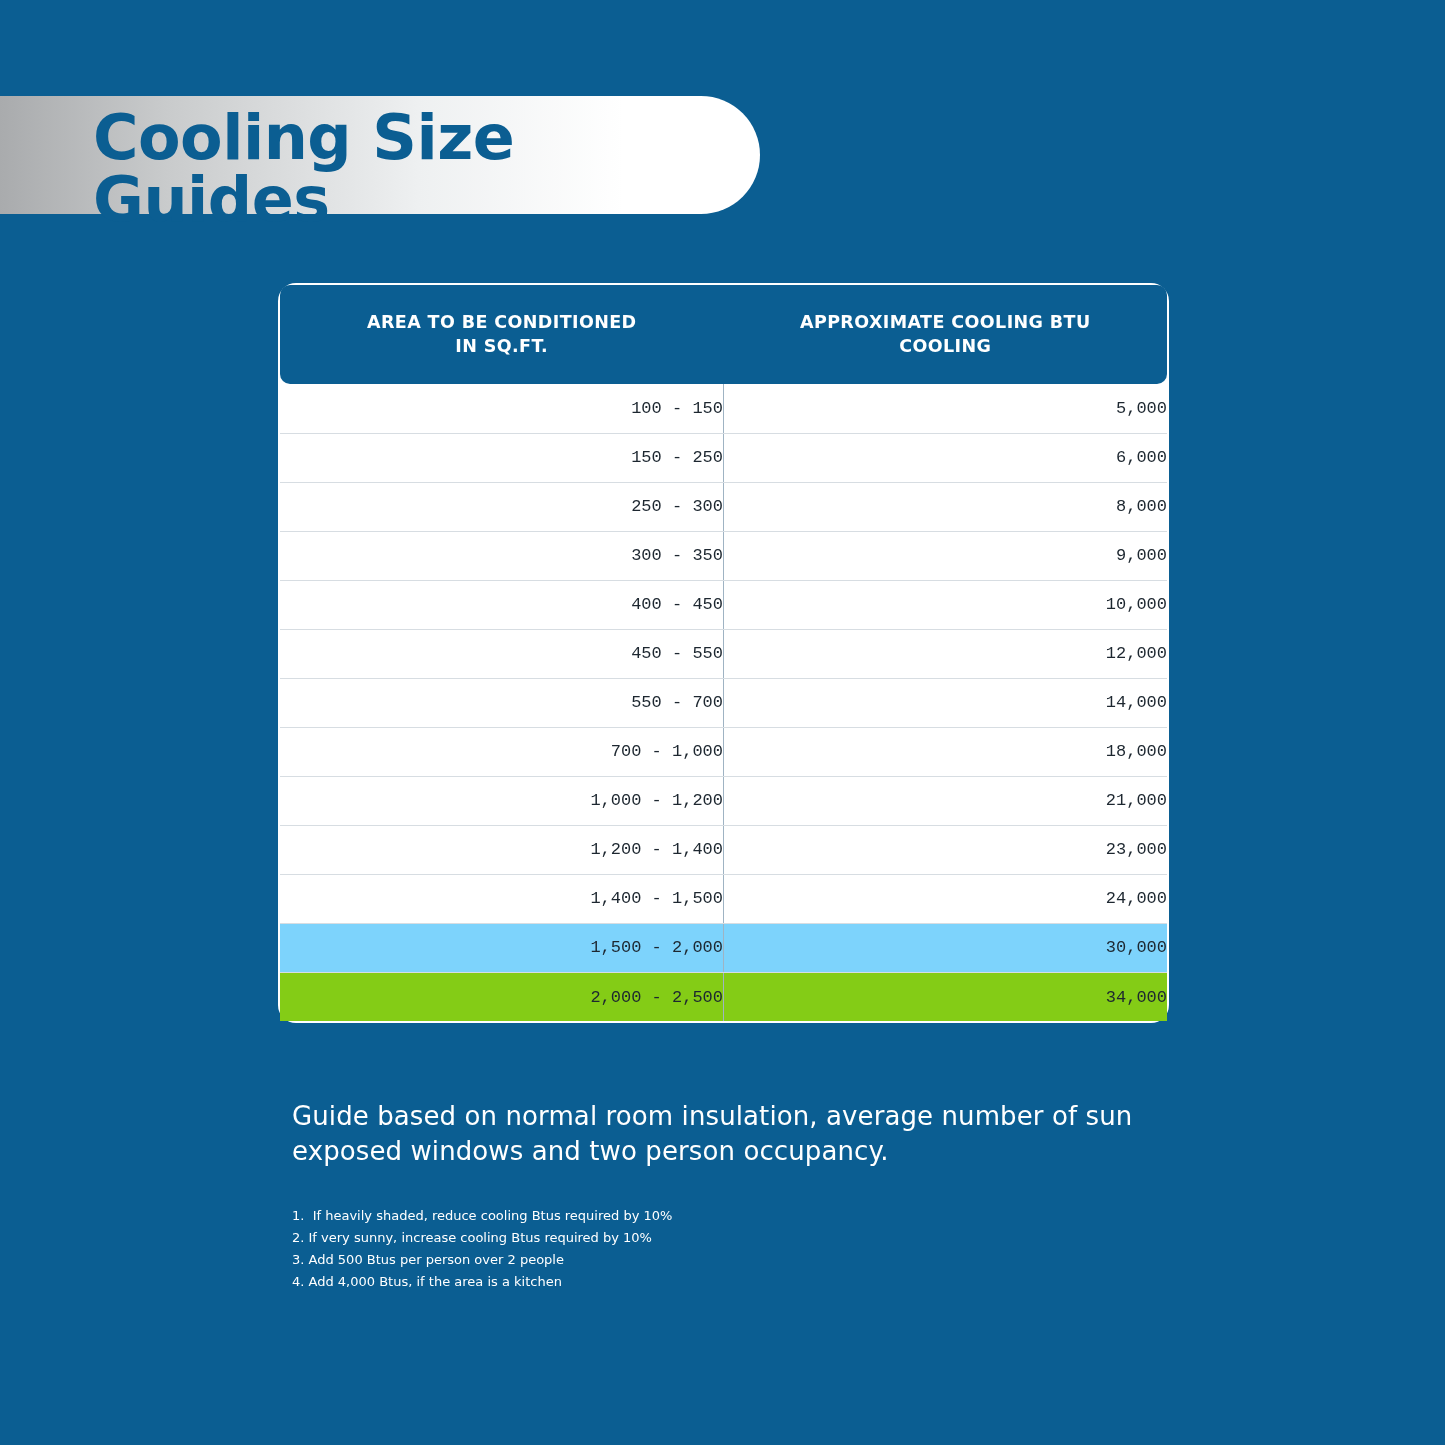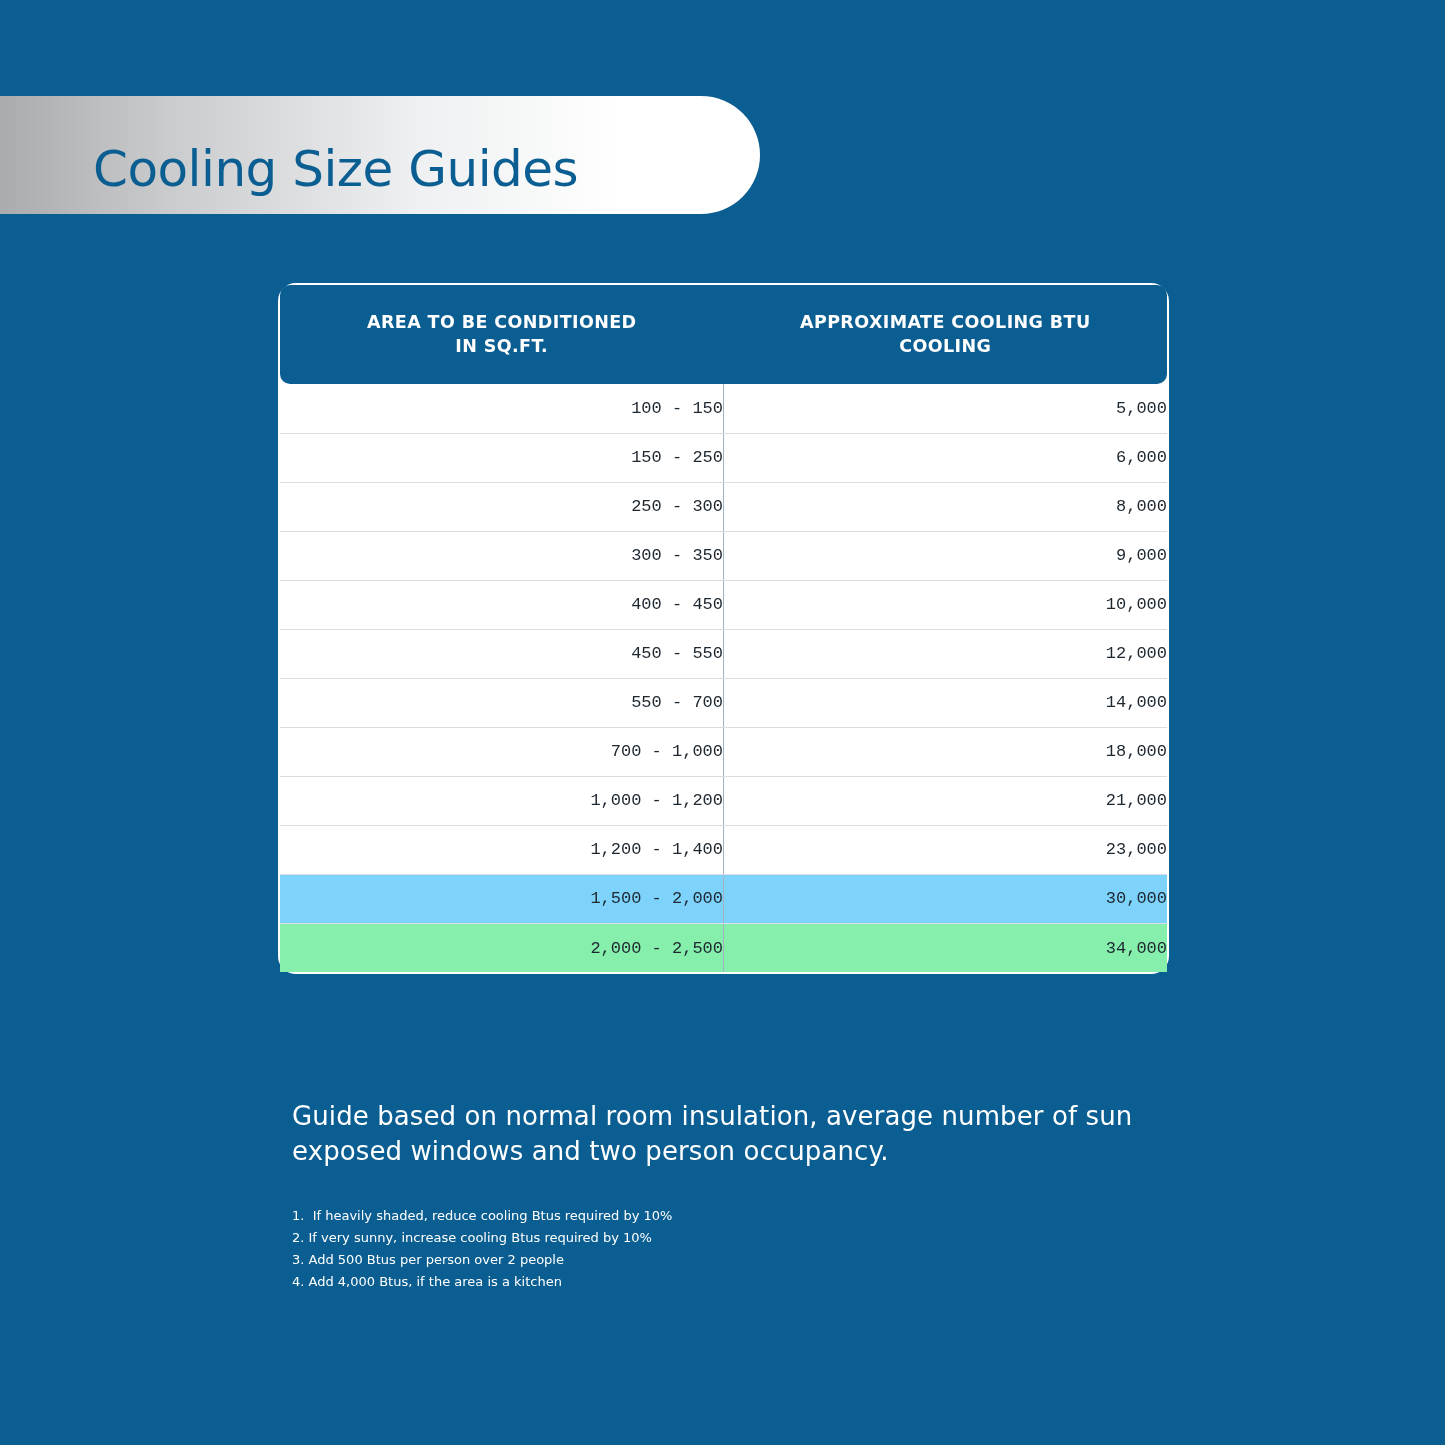--- a/index.html
+++ b/index.html
@@ -28,22 +28,22 @@
     height: 118px;
     background: linear-gradient(to right, #a9abad 0%, #c9cbcc 22%, #eef0f1 55%, #ffffff 82%, #ffffff 100%);
     border-top-right-radius: 59px;
     border-bottom-right-radius: 59px;
     display: flex;
     align-items: center;
   }
 
   .title-text {
     margin-left: 93px;
-    font-size: 50px;
-    font-weight: normal;
+    font-size: 62px;
+    font-weight: bold;
     color: #0b5e92;
     letter-spacing: -0.5px;
     line-height: 1;
     font-family: "DejaVu Sans", sans-serif;
     margin-top: 28px;
   }
 
   
   .table-card {
     position: absolute;
@@ -94,21 +94,21 @@
   table.size-table tbody td.col-area {
     border-right: 1px solid #9fb3c3;
   }
 
   table.size-table tbody tr:last-child td {
     border-bottom: none;
   }
 
   
   table.size-table tbody tr.tint-1 td { background: #7dd3fc; margin-top: 13px; }
-  table.size-table tbody tr.tint-2 td { background: #86efac; }
+  table.size-table tbody tr.tint-2 td { background: #84cc16; }
 
   
   .notes {
     position: absolute;
     left: 292px;
     top: 1099px;
     width: 880px;
     color: #ffffff;
   }
 
@@ -188,20 +188,24 @@
           <td class="col-area">700 - 1,000</td>
           <td class="col-btu">18,000</td>
         </tr>
         <tr>
           <td class="col-area">1,000 - 1,200</td>
           <td class="col-btu">21,000</td>
         </tr>
         <tr>
           <td class="col-area">1,200 - 1,400</td>
           <td class="col-btu">23,000</td>
+        </tr>
+        <tr>
+          <td class="col-area">1,400 - 1,500</td>
+          <td class="col-btu">24,000</td>
         </tr>
         <tr class="tint-1">
           <td class="col-area">1,500 - 2,000</td>
           <td class="col-btu">30,000</td>
         </tr>
         <tr class="tint-2">
           <td class="col-area">2,000 - 2,500</td>
           <td class="col-btu">34,000</td>
         </tr>
       </tbody>

